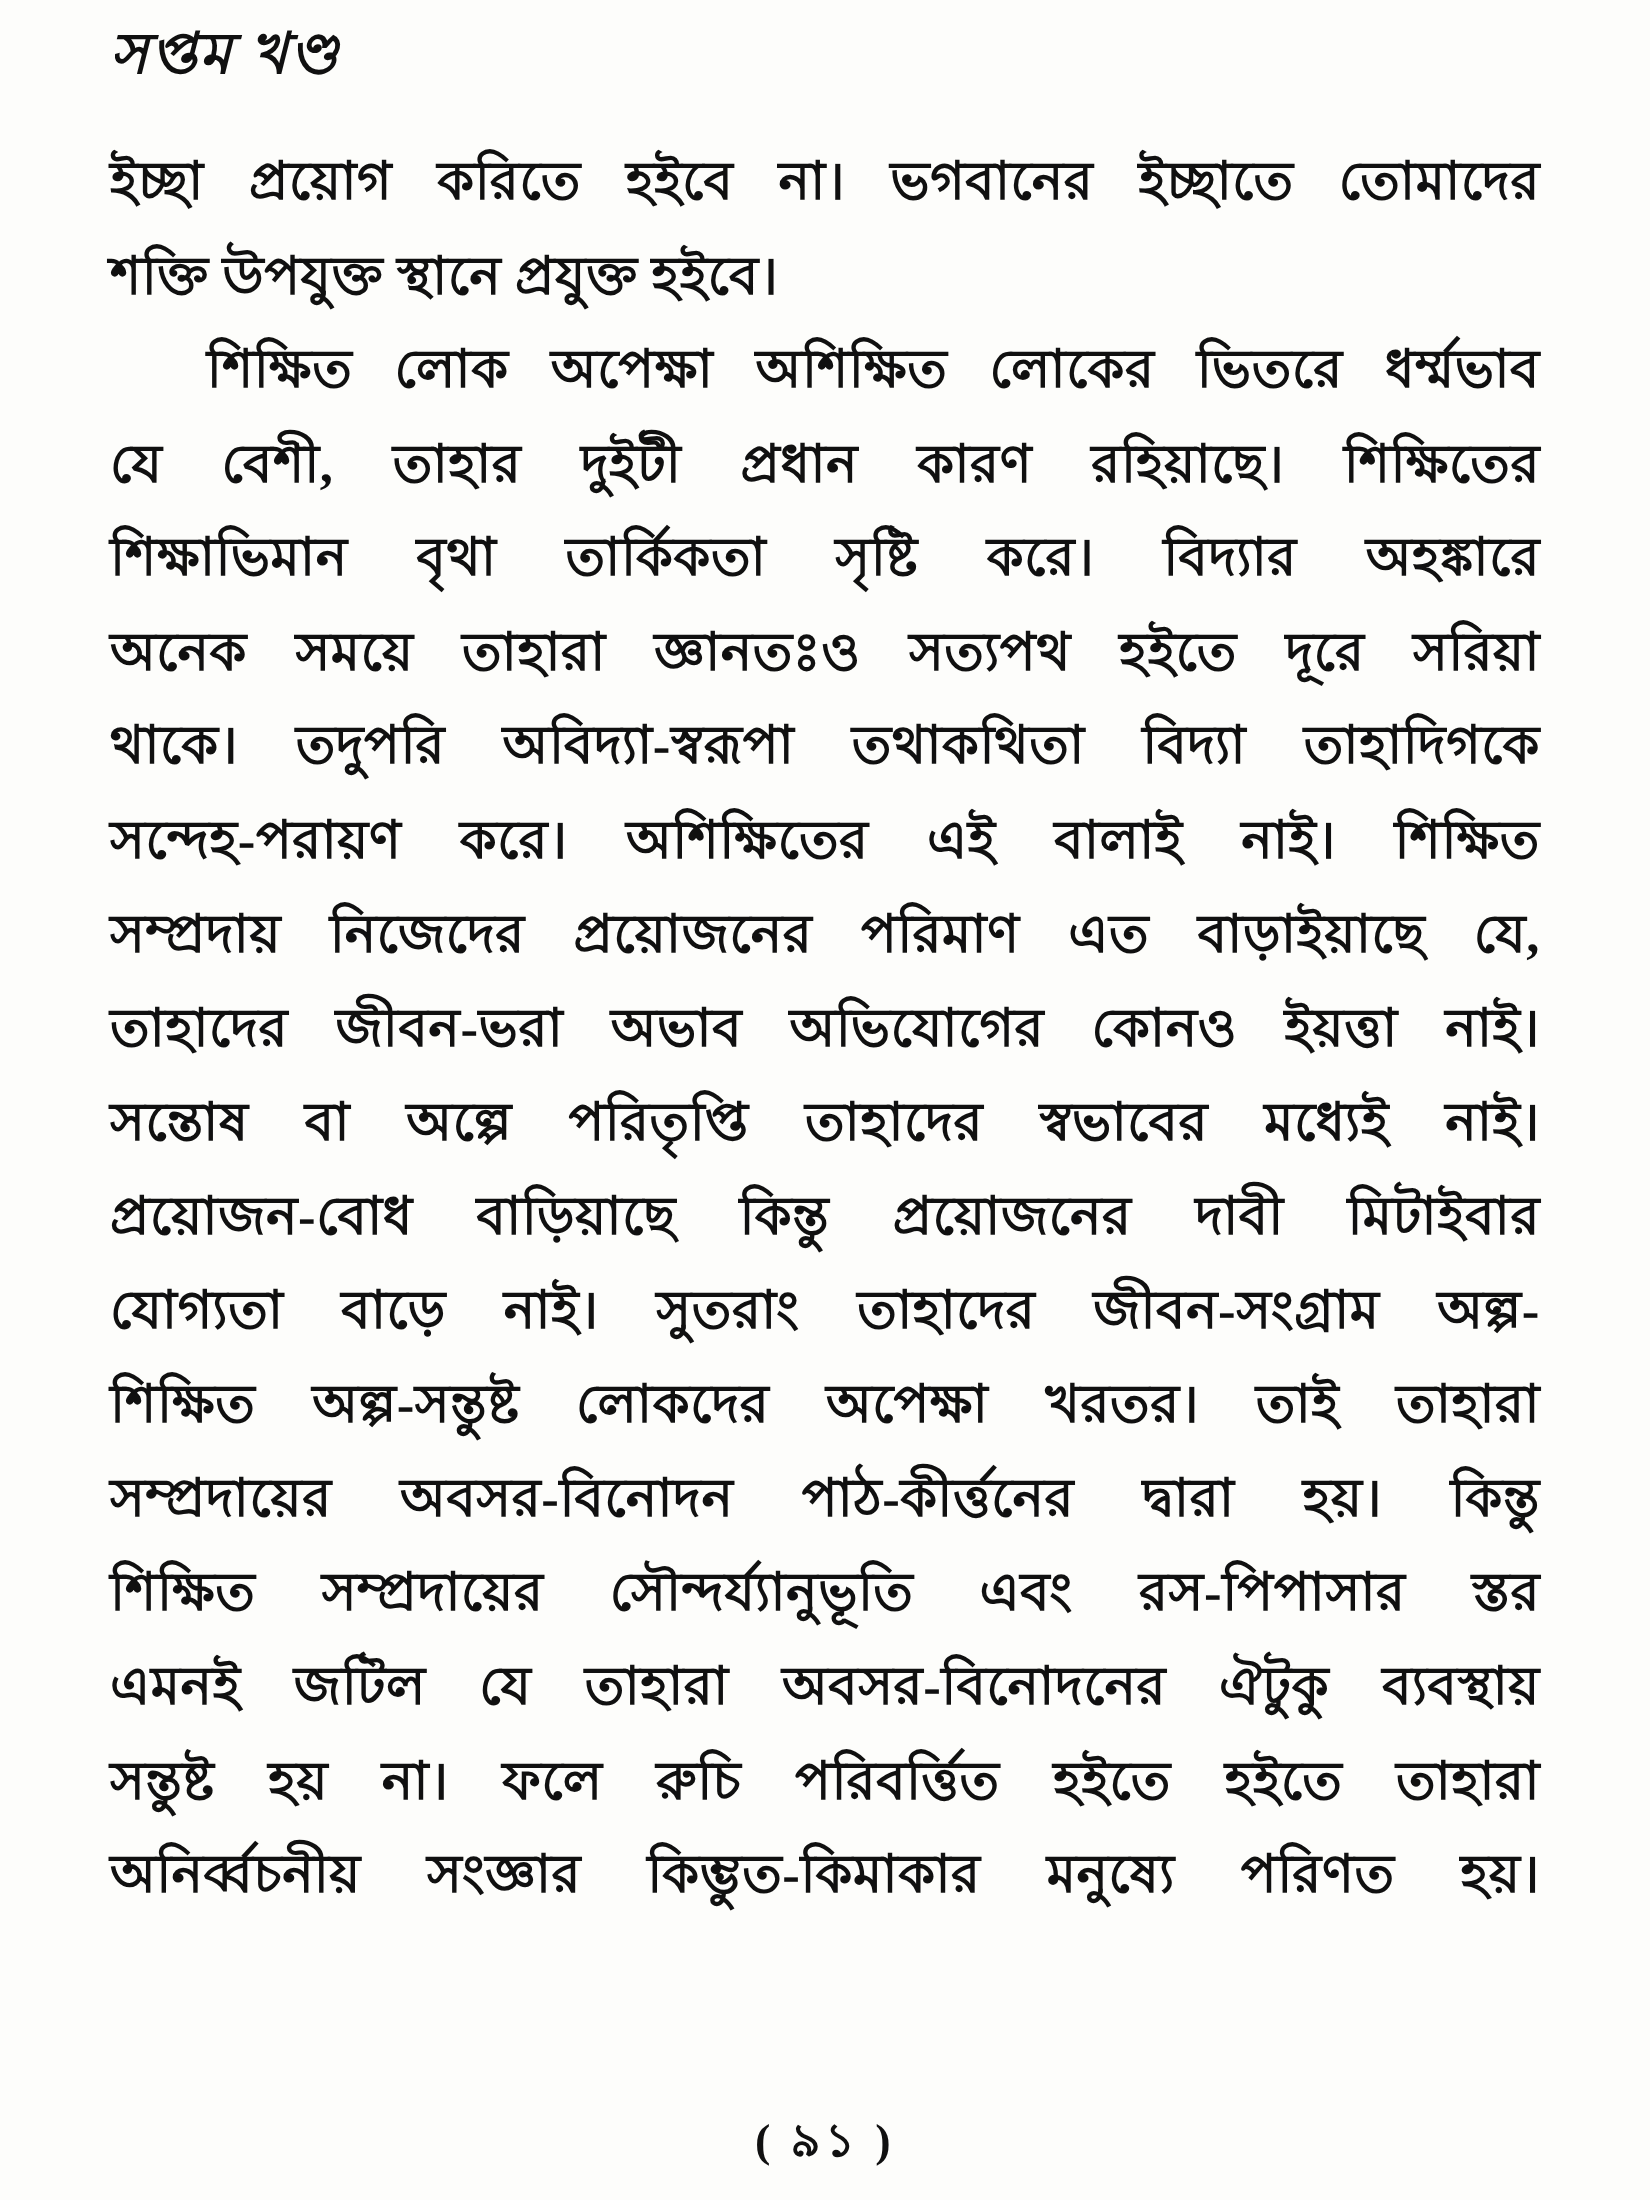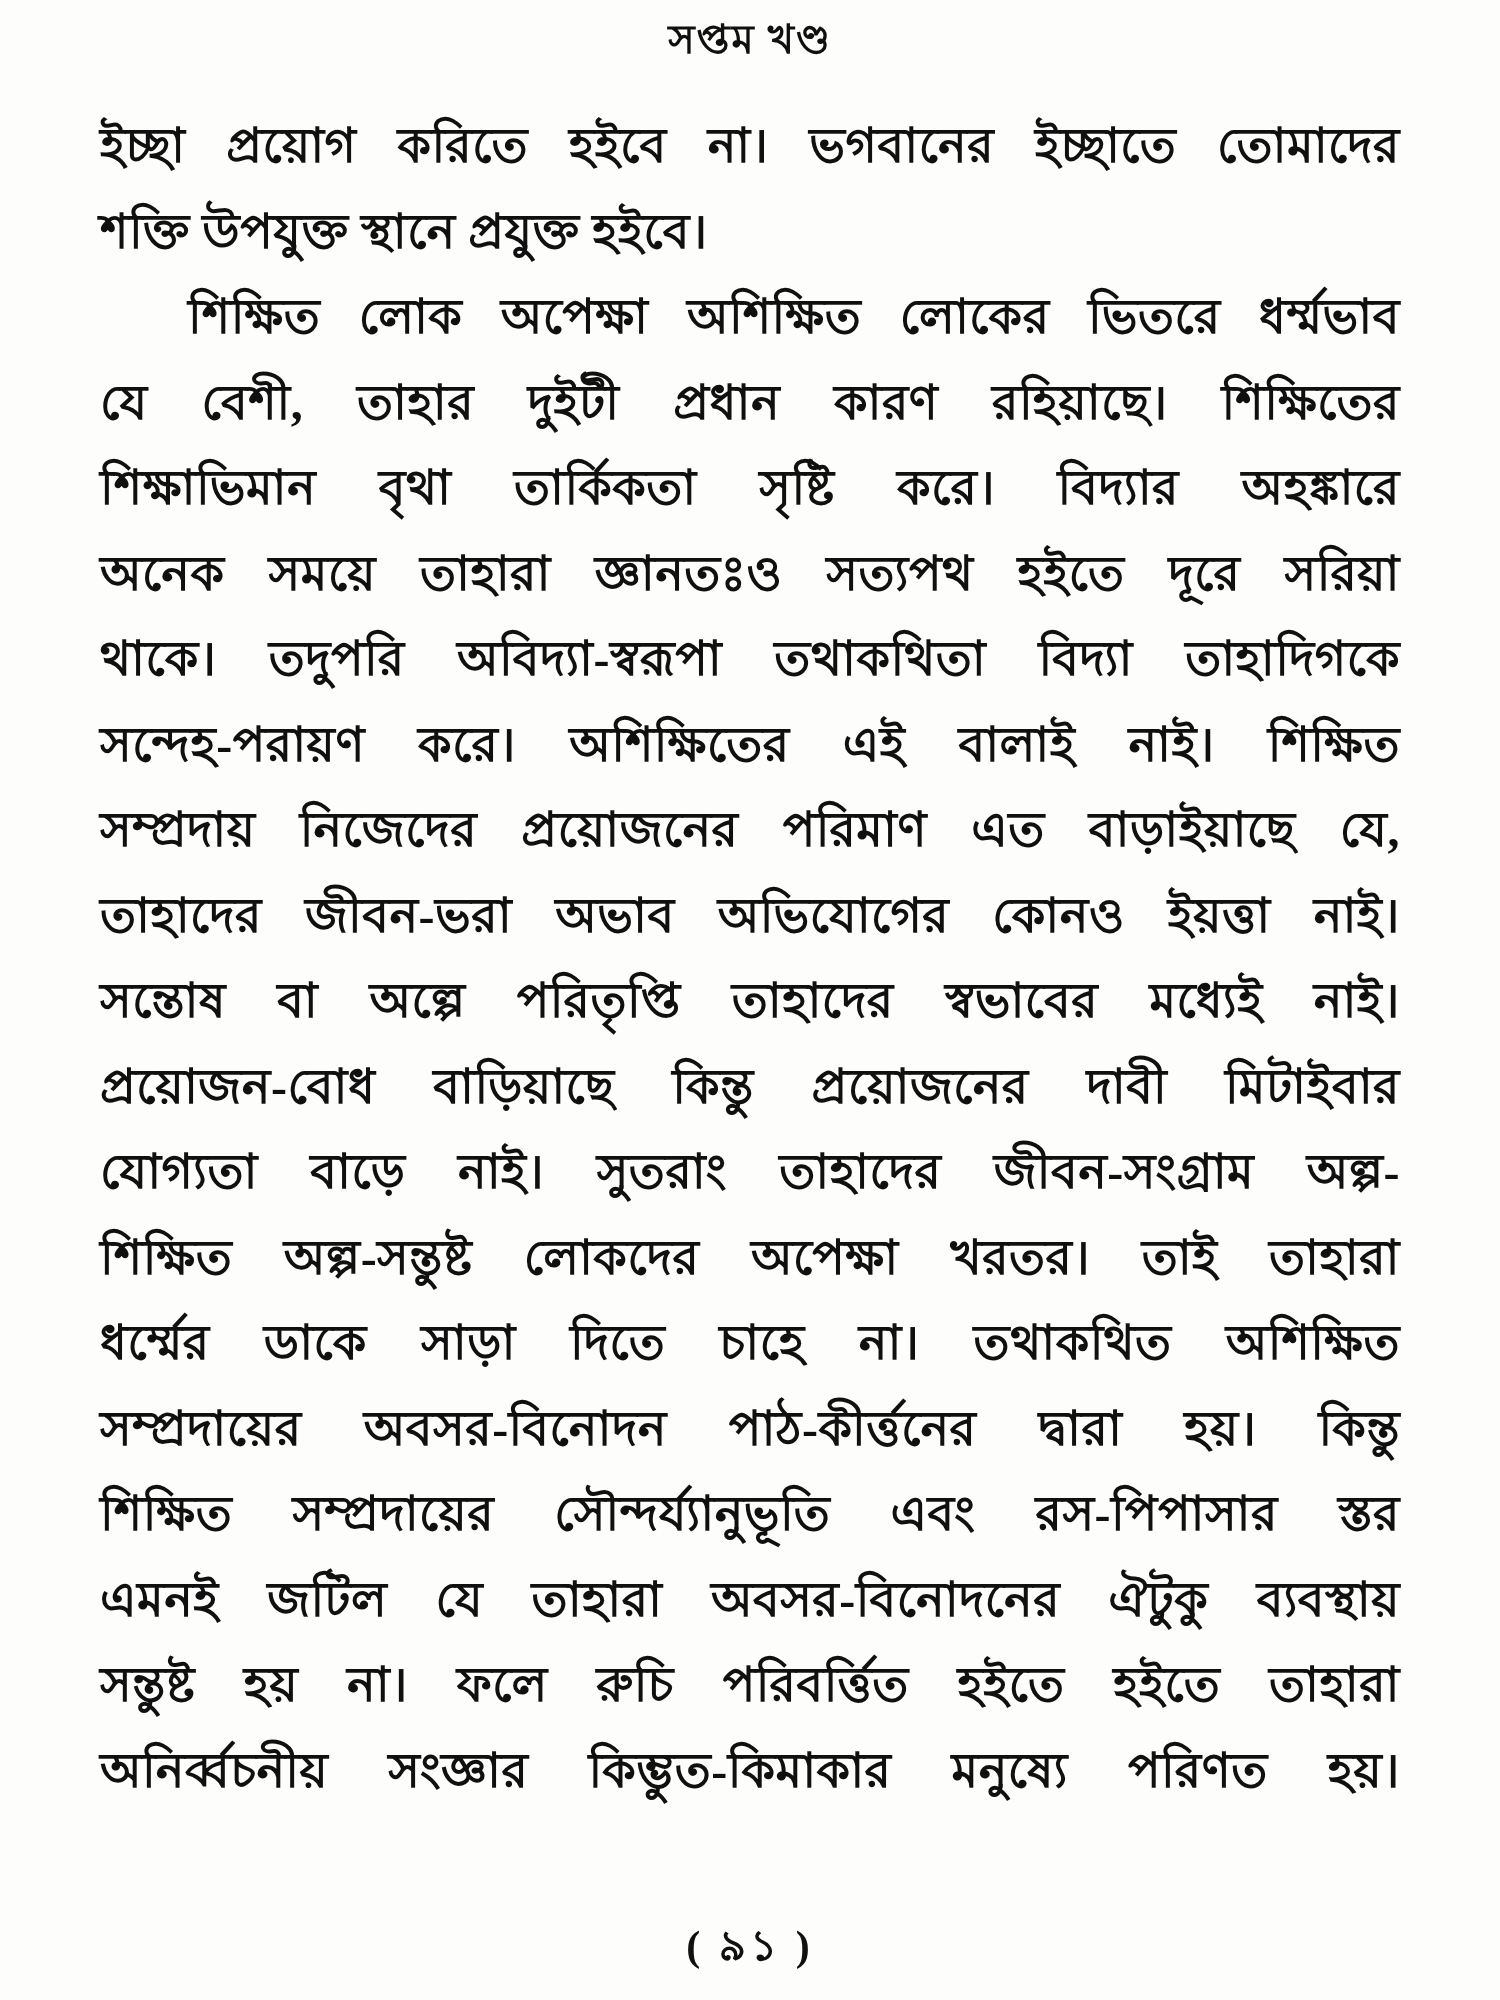--- a/index.html
+++ b/index.html
@@ -17,26 +17,27 @@
   }
   .page {
     box-sizing: border-box;
     width: 1500px;
     height: 2000px;
     padding: 8px 100px 0 100px;
     display: flex;
     flex-direction: column;
   }
   .page-header {
-    text-align: center;
-    font-size: 40px;
+    text-align: left;
+    font-size: 52px;
     font-weight: bold;
     letter-spacing: 2px;
     margin-bottom: 28px;
     flex: 0 0 auto;
+    font-style: italic;
   }
   .body-text {
     flex: 1 1 auto;
   }
   .line {
     font-size: 48px;
     font-weight: 700;
     line-height: 85.5px;
     height: 85.5px;
     white-space: nowrap;
@@ -74,21 +75,20 @@
       <div class="line just">শিক্ষাভিমান বৃথা তার্কিকতা সৃষ্টি করে। বিদ্যার অহঙ্কারে</div>
       <div class="line just">অনেক সময়ে তাহারা জ্ঞানতঃও সত্যপথ হইতে দূরে সরিয়া</div>
       <div class="line just">থাকে। তদুপরি অবিদ্যা-স্বরূপা তথাকথিতা বিদ্যা তাহাদিগকে</div>
       <div class="line just">সন্দেহ-পরায়ণ করে। অশিক্ষিতের এই বালাই নাই। শিক্ষিত</div>
       <div class="line just">সম্প্রদায় নিজেদের প্রয়োজনের পরিমাণ এত বাড়াইয়াছে যে,</div>
       <div class="line just">তাহাদের জীবন-ভরা অভাব অভিযোগের কোনও ইয়ত্তা নাই।</div>
       <div class="line just">সন্তোষ বা অল্পে পরিতৃপ্তি তাহাদের স্বভাবের মধ্যেই নাই।</div>
       <div class="line just">প্রয়োজন-বোধ বাড়িয়াছে কিন্তু প্রয়োজনের দাবী মিটাইবার</div>
       <div class="line just">যোগ্যতা বাড়ে নাই। সুতরাং তাহাদের জীবন-সংগ্রাম অল্প-</div>
       <div class="line just">শিক্ষিত অল্প-সন্তুষ্ট লোকদের অপেক্ষা খরতর। তাই তাহারা</div>
-      <div class="line just">ধর্ম্মের ডাকে সাড়া দিতে চাহে না। তথাকথিত অশিক্ষিত</div>
       <div class="line just">সম্প্রদায়ের অবসর-বিনোদন পাঠ-কীর্ত্তনের দ্বারা হয়। কিন্তু</div>
       <div class="line just">শিক্ষিত সম্প্রদায়ের সৌন্দর্য্যানুভূতি এবং রস-পিপাসার স্তর</div>
       <div class="line just">এমনই জটিল যে তাহারা অবসর-বিনোদনের ঐটুকু ব্যবস্থায়</div>
       <div class="line just">সন্তুষ্ট হয় না। ফলে রুচি পরিবর্ত্তিত হইতে হইতে তাহারা</div>
       <div class="line just">অনির্ব্বচনীয় সংজ্ঞার কিম্ভুত-কিমাকার মনুষ্যে পরিণত হয়।</div>
     </div>
 
   <div class="page-footer">( ৯১ )</div>
 </div>
 

